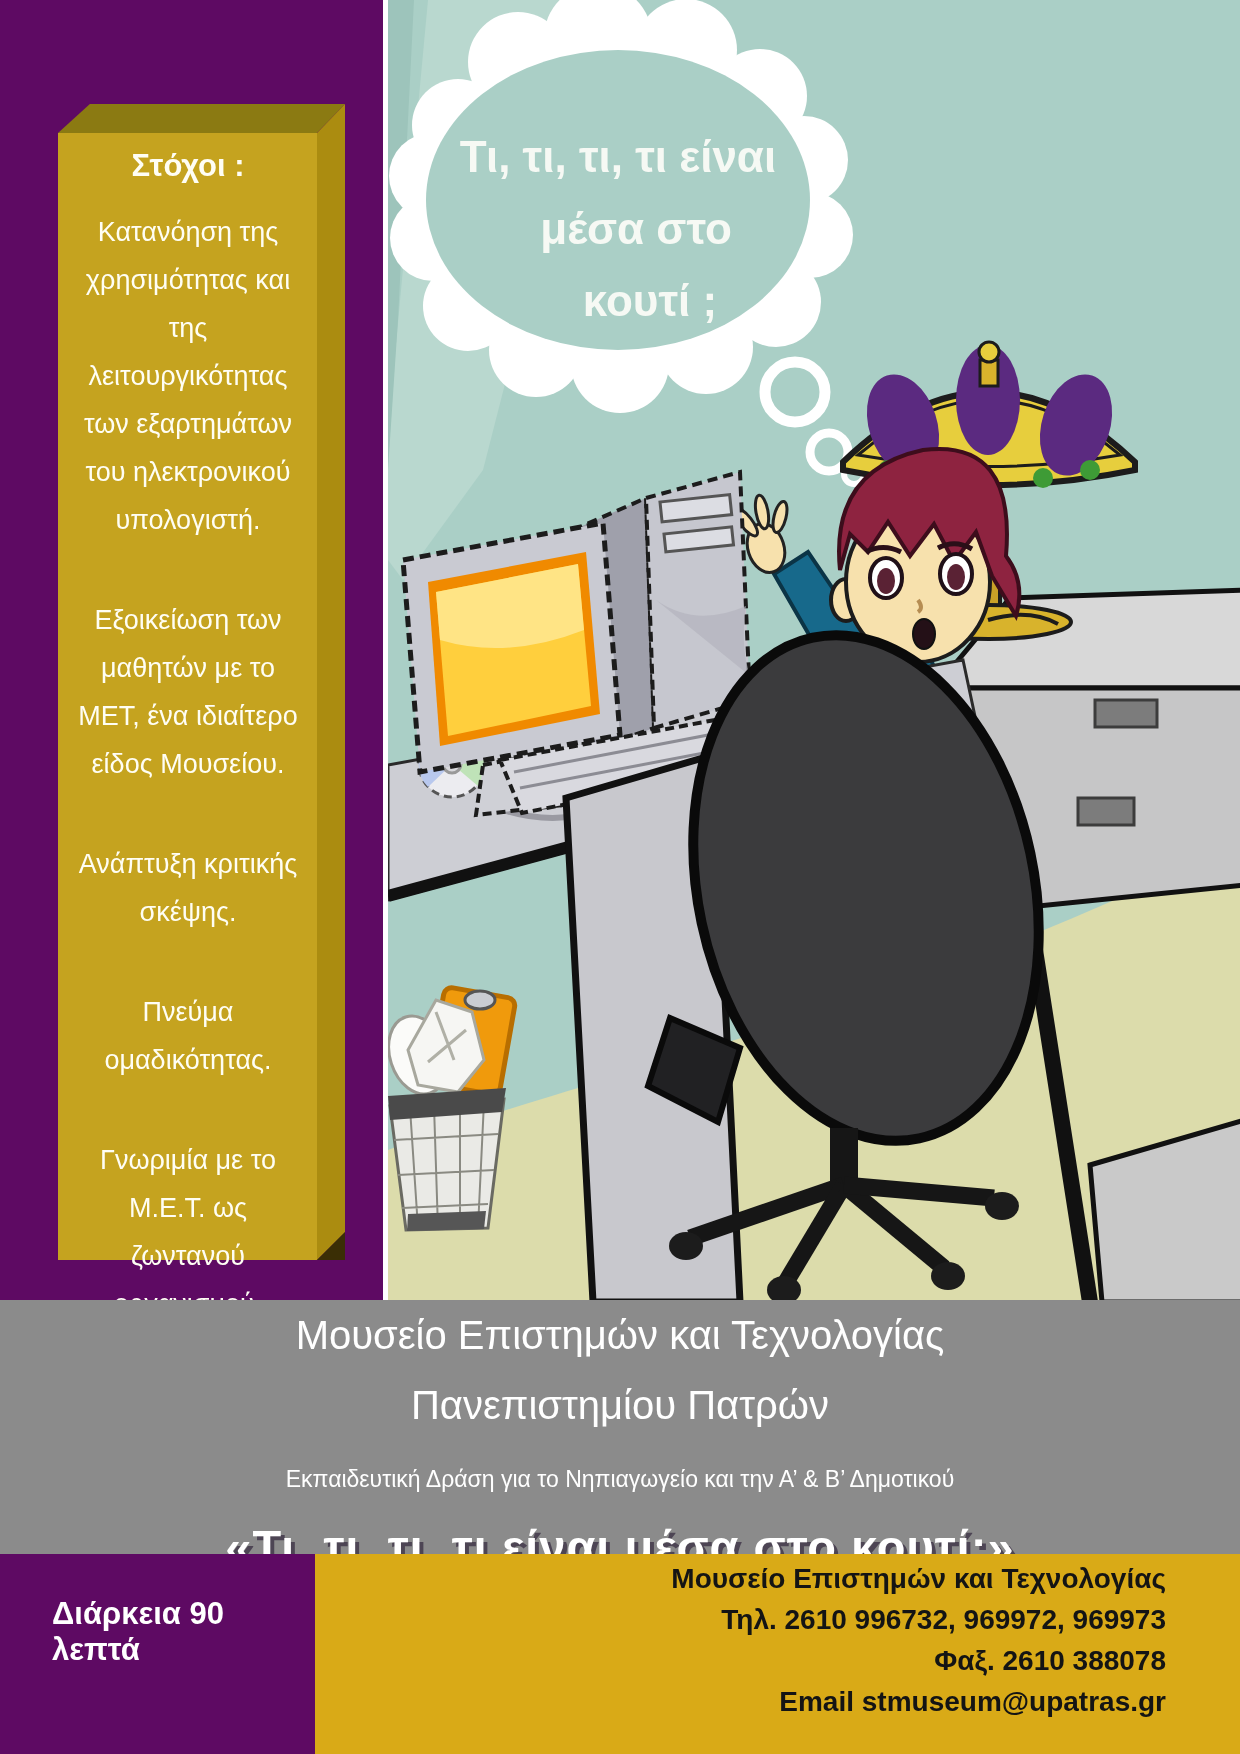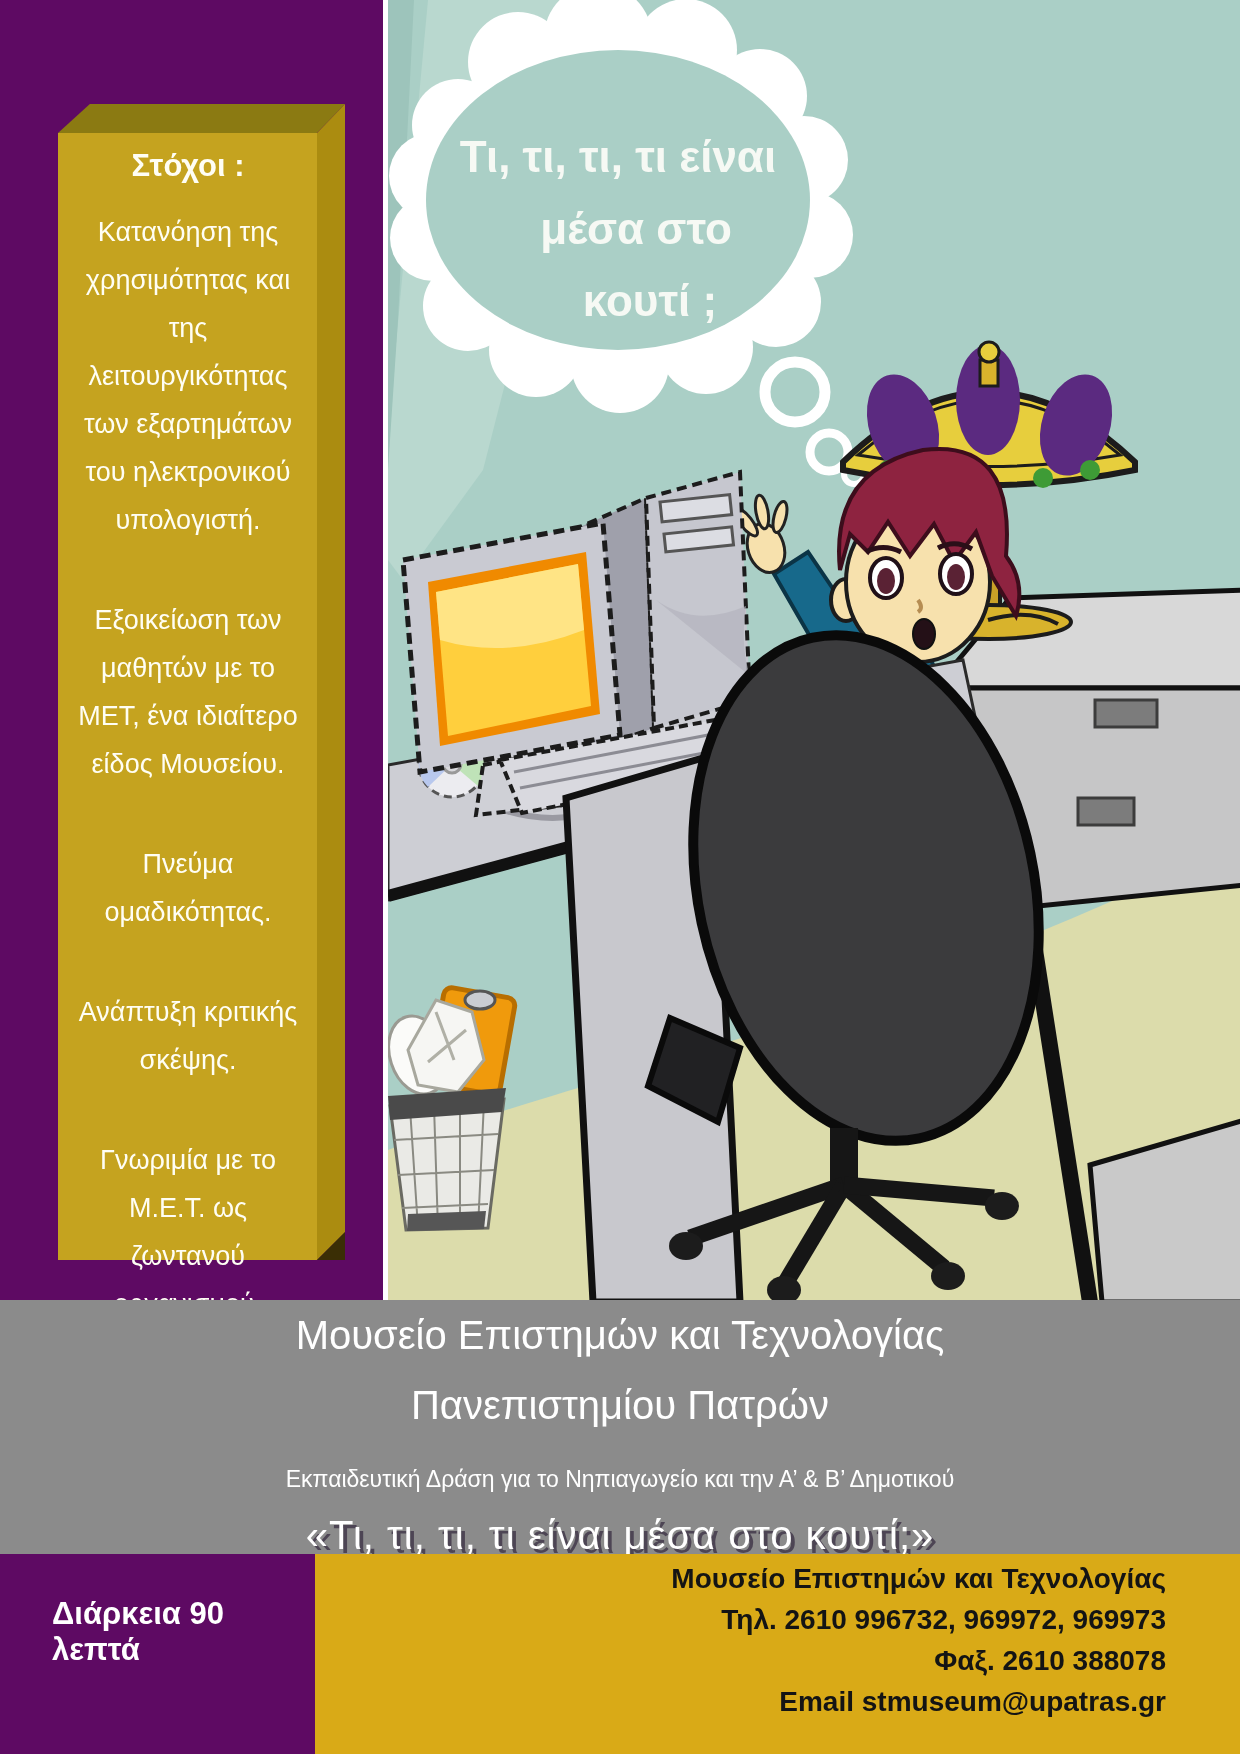--- a/index.html
+++ b/index.html
@@ -24,21 +24,21 @@
   .illustration svg{display:block;}
   .bubble-text{fill:#f6f9f4;font-family:"Liberation Sans","DejaVu Sans",sans-serif;
                font-size:44px;font-weight:600;}
 
   
   .band{position:absolute;left:0;top:1300px;width:1240px;height:254px;background:#8b8b8b;
         display:flex;flex-direction:column;align-items:center;text-align:center;color:#ffffff;}
   .band .t1{margin-top:10px;font-size:40px;line-height:50px;font-weight:500;}
   .band .t2{font-size:40px;line-height:50px;font-weight:500;margin-top:20px;}
   .band .sub{font-size:23px;line-height:34px;margin-top:32px;font-weight:400;}
-  .band .headline{font-size:40px;line-height:54px;font-weight:normal;margin-top:12px;
+  .band .headline{font-size:47px;line-height:54px;font-weight:bold;margin-top:24px;
         color:#ffffff;text-shadow:4px 4px 0 rgba(45,33,55,0.65);letter-spacing:1px;}
 
   
   .footer{position:absolute;left:0;top:1554px;width:1240px;height:200px;display:flex;}
   .footer-left{position:relative;width:315px;height:200px;background:#5e0a63;}
   .duration{position:absolute;left:52px;top:42px;color:#ffffff;font-size:31px;font-weight:600;}
   .footer-right{position:relative;flex:1;height:200px;background:#d9aa17;}
   .contact{position:absolute;right:74px;top:4px;text-align:right;color:#141414;
            font-size:28px;font-weight:bold;line-height:41px;}
 </style>
@@ -49,22 +49,22 @@
 
   <div class="sidebar">
     <div class="goldbox-top"></div>
     <div class="goldbox-right"></div>
     <div class="goldbox-shadow"></div>
     <div class="goldbox-front"></div>
     <div class="goals">
       <h2>Στόχοι :</h2>
       <p>Κατανόηση  της χρησιμότητας και της λειτουργικότητας των εξαρτημάτων του ηλεκτρονικού υπολογιστή.</p>
       <p>Εξοικείωση των μαθητών με το ΜΕΤ, ένα ιδιαίτερο είδος Μουσείου.</p>
+      <p>Ανάπτυξη κριτικής σκέψης.</p>
       <p>Πνεύμα ομαδικότητας.</p>
-      <p>Ανάπτυξη κριτικής σκέψης.</p>
       <p>Γνωριμία με το Μ.Ε.Τ. ως ζωντανού οργανισμού.</p>
     </div>
   </div>
 
   <div class="illustration">
     <svg width="857" height="1302" viewBox="0 0 857 1302" xmlns="http://www.w3.org/2000/svg">
 
       <rect x="0" y="0" width="857" height="1302" fill="#aacfc6"></rect>
       <polygon points="40,0 215,0 95,470 15,580 0,560 0,430" fill="#b9d8cf"></polygon>
       <polygon points="0,0 26,0 10,320 0,470" fill="#9dc4bb"></polygon>

